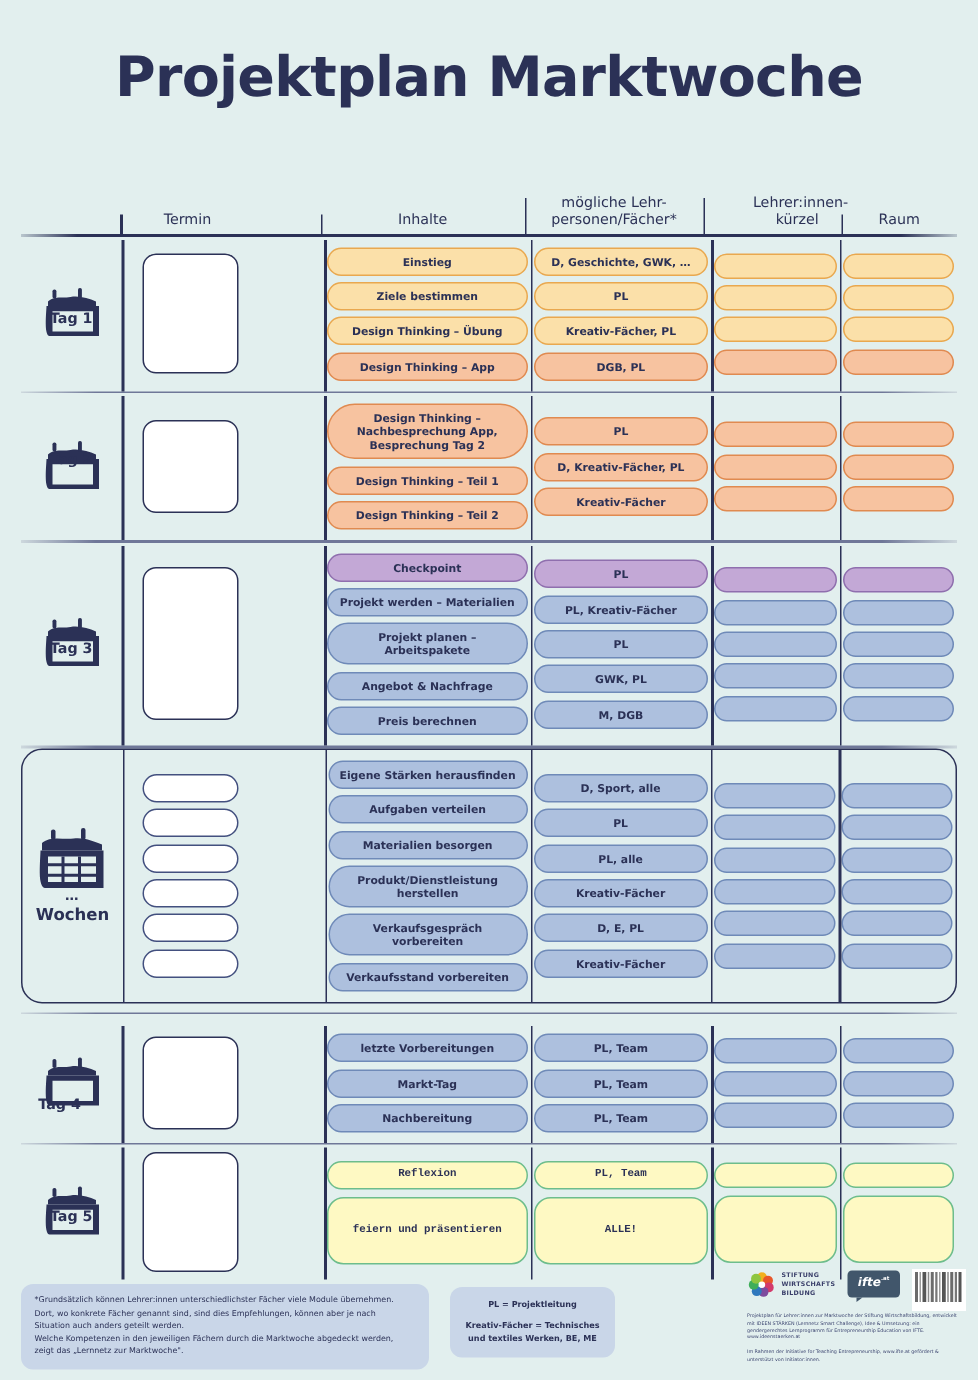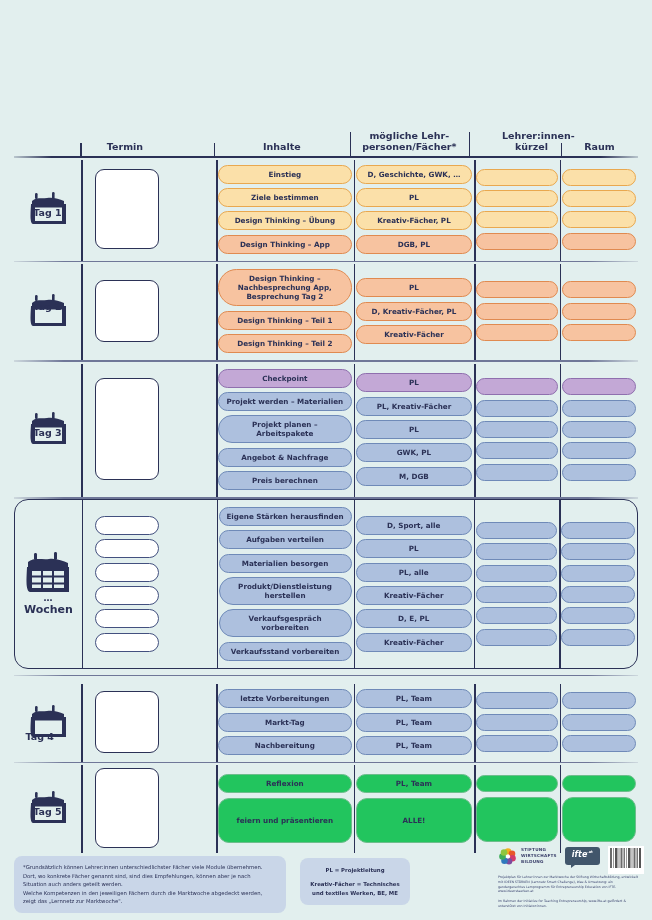--- a/index.html
+++ b/index.html
@@ -42,21 +42,21 @@
   
   .head-row{
     display:flex;
     align-items:flex-end;
     height:38px;
     position:relative;
   }
   .head-cell{
     text-align:center;
     font-size:9.5px;
-    font-weight:bold;
+    font-weight:normal;
     line-height:1.18;
     color:#2b3156;
     padding-bottom:4px;
     position:relative;
     box-sizing:border-box;
   }
   .vsep{
     position:absolute;
     top:2px;bottom:0;left:0;
     width:1.5px;background:#2b3156;
@@ -118,21 +118,21 @@
     min-height:17px;
   }
   .pill.blank{min-height:17px;}
   .pill.tall{min-height:45px;border-radius:11px;}
 
   
   .c-yellow{background:#fbe0a9;border-color:#e9a84f;}
   .c-peach {background:#f7c3a0;border-color:#e08a50;}
   .c-purple{background:#c3a8d6;border-color:#8f6fae;}
   .c-blue  {background:#adc0de;border-color:#6f8ab8;}
-  .c-green {background:#22c55e;border-color:#6dbd8c;}
+  .c-green {background:#fef9c3;border-color:#6dbd8c;font-family:Liberation Mono, monospace;}
 
   
   .termbox{
     background:#ffffff;
     border:1.4px solid #2b3156;
     border-radius:9px;
     width:62px;
     margin:0 auto;
   }
   .termbox.big{height:78px;}
@@ -193,20 +193,21 @@
     width:140px;
   }
   .smallprint .p2{margin-top:5px;}
   svg{display:block;}
 </style>
 </head>
 <body>
 
 <div class="page">
 
+  <div class="title">Projektplan Marktwoche</div>
 
   <div class="table-wrap">
 
     <div class="head-row">
       <div class="head-cell col-day"></div>
       <div class="head-cell col-term">
         <span class="vsep"></span>
         <span>Termin</span>
       </div>
       <div class="head-cell col-inhalt">

